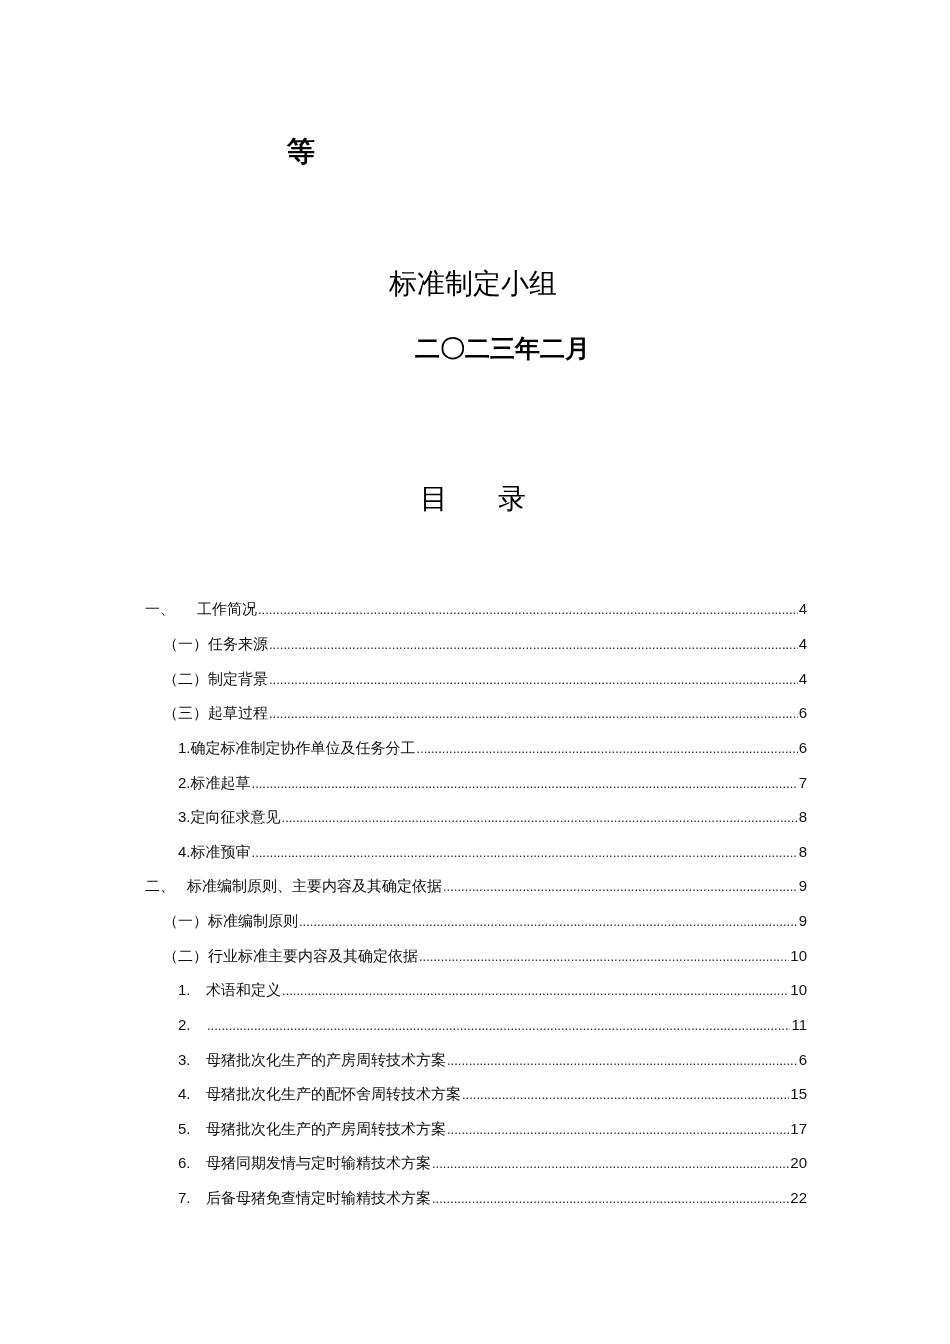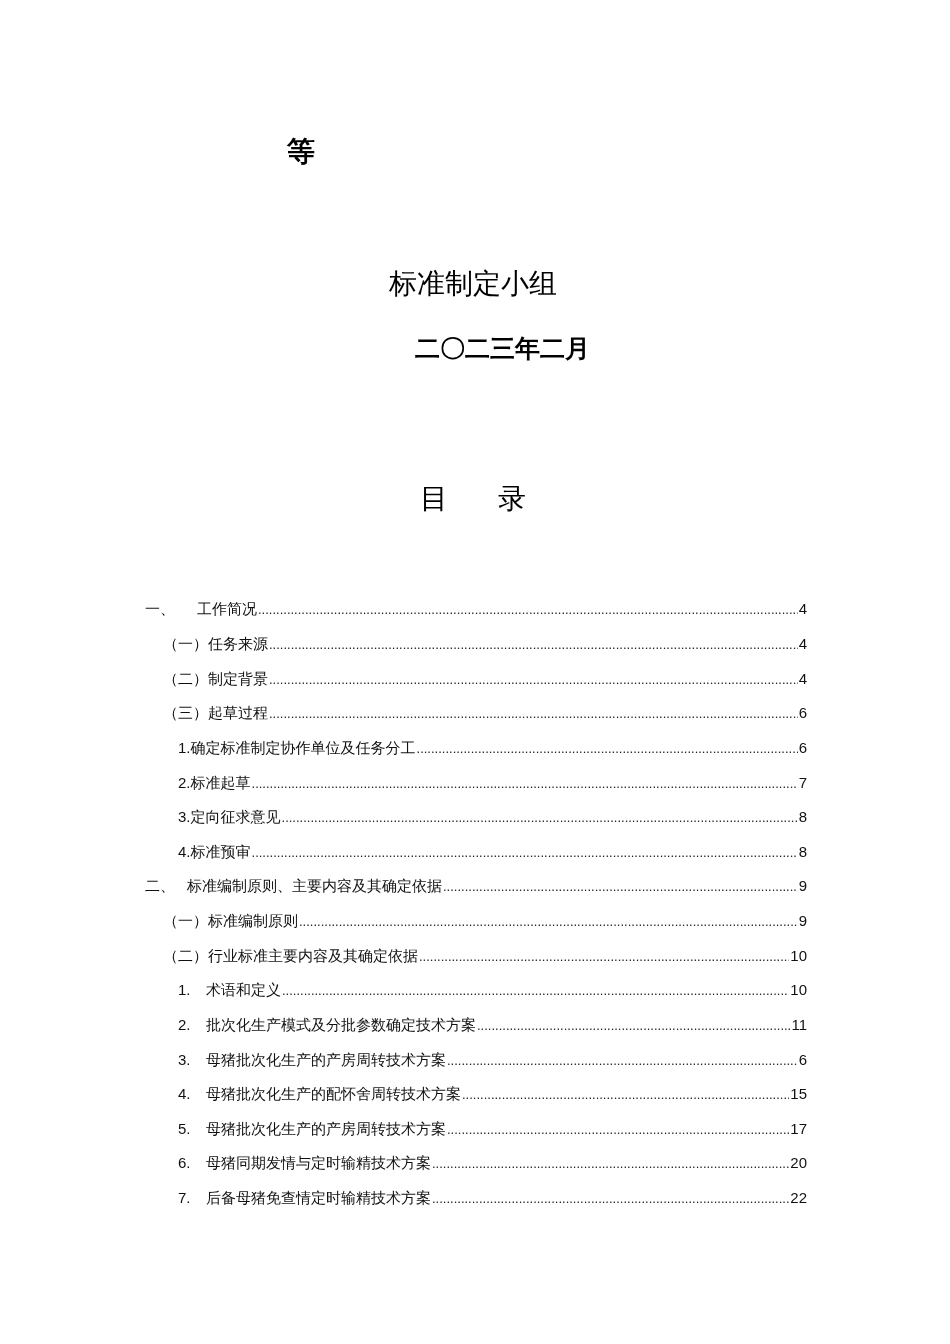--- a/index.html
+++ b/index.html
@@ -102,21 +102,20 @@
     <span class="page">10</span>
   </div>
   <div class="toc-row" style="left:178px; top:981px; width:629px;">
     <span class="num sans-num" style="width:28px;">1.</span>
     <span class="txt">术语和定义</span>
     <span class="leader"></span>
     <span class="page">10</span>
   </div>
   <div class="toc-row" style="left:178px; top:1016px; width:629px;">
     <span class="num sans-num" style="width:28px;">2.</span>
-    <span class="txt">批次化生产模式及分批参数确定技术方案</span>
     <span class="leader"></span>
     <span class="page">11</span>
   </div>
   <div class="toc-row" style="left:178px; top:1051px; width:629px;">
     <span class="num sans-num" style="width:28px;">3.</span>
     <span class="txt">母猪批次化生产的产房周转技术方案</span>
     <span class="leader"></span>
     <span class="page">6</span>
   </div>
   <div class="toc-row" style="left:178px; top:1085px; width:629px;">

